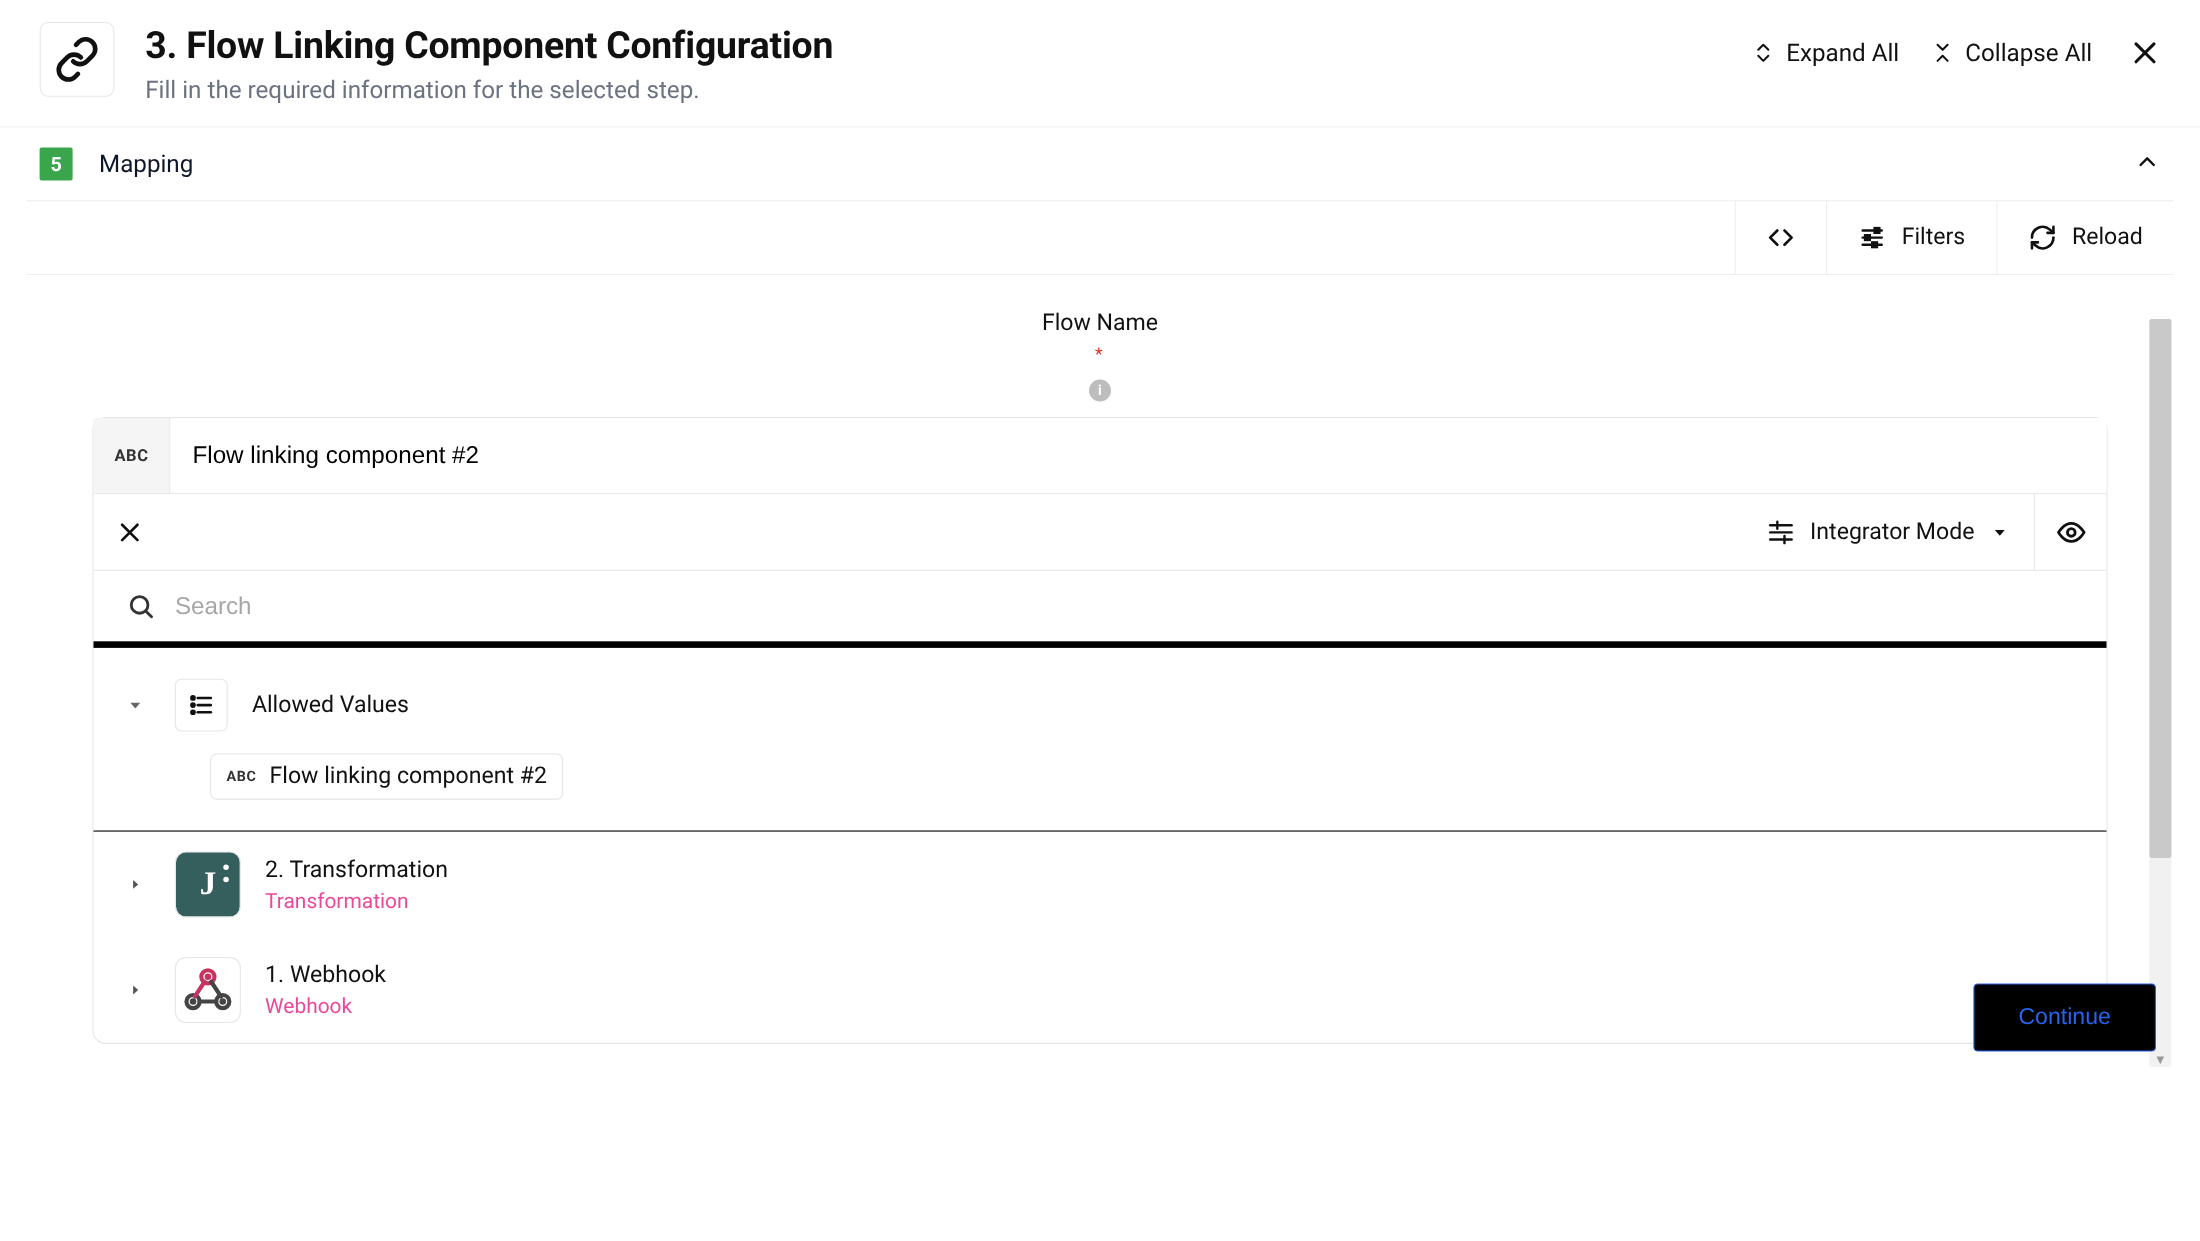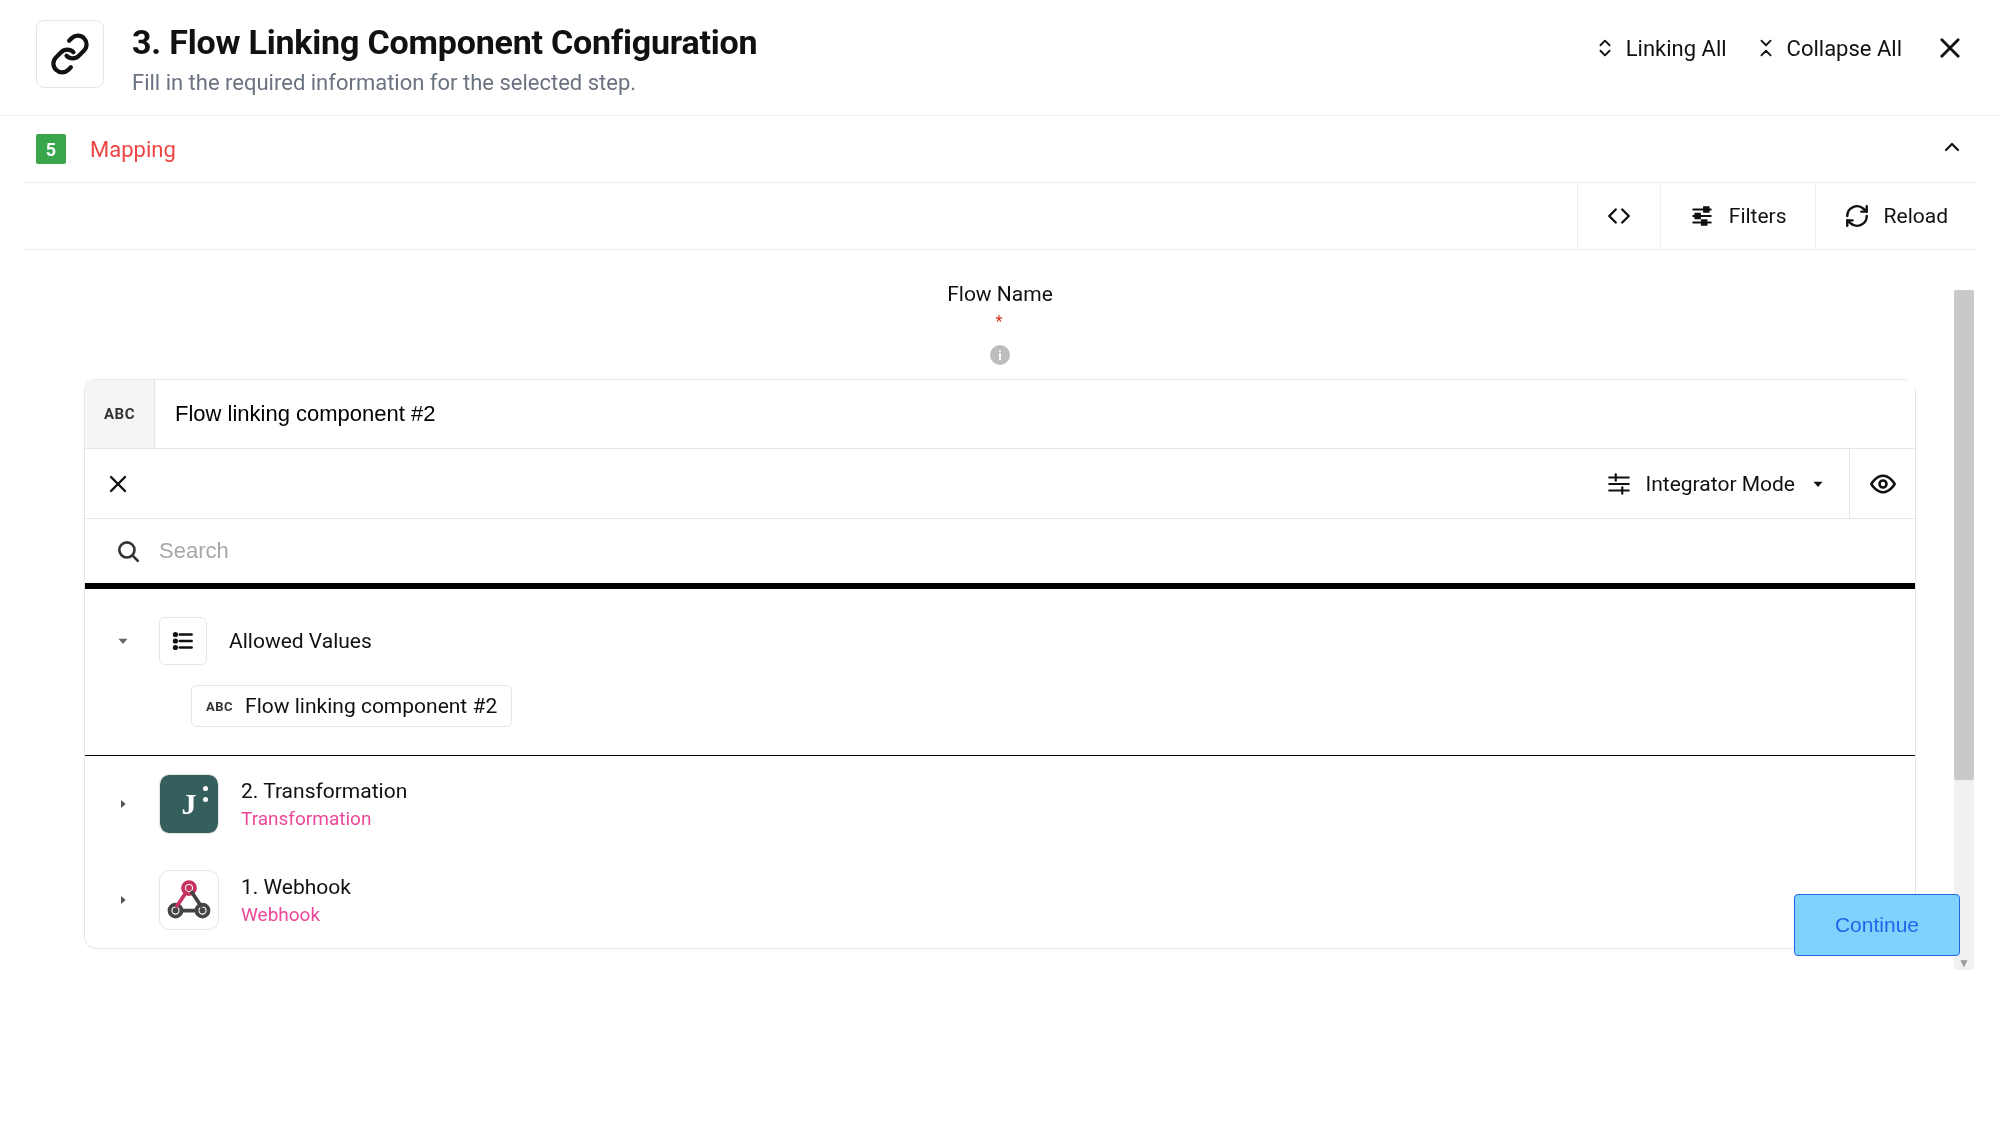--- a/index.html
+++ b/index.html
@@ -17,21 +17,21 @@
 
 .header-actions { display: flex; align-items: center; gap: 28px; margin-top: 14px; }
 .hbtn { display: inline-flex; align-items: center; gap: 10px; font-size: 22px; color: #111; cursor: pointer; }
 .hbtn svg { width: 22px; height: 22px; }
 .close-x { display:flex; align-items:center; justify-content:center; cursor:pointer; margin-left: 6px;}
 .close-x svg { width: 28px; height: 28px; }
 
 
 .section-bar { display:flex; align-items:center; padding: 18px 36px; background:#fff; }
 .step-badge { width:30px; height:30px; background:#3aa64c; color:#fff; font-weight:700; font-size:18px; display:flex; align-items:center; justify-content:center; border-radius:2px; margin-right:24px;}
-.section-title { font-size:22px; color:#ef4444; }
+.section-title { font-size:22px; color:#0f172a; }
 .section-spacer { flex:1; }
 .section-caret { cursor:pointer; }
 .section-caret svg { width:24px; height:24px; }
 
 
 .toolbar { display:flex; align-items:center; justify-content:flex-end; border:1px solid #eee; border-left:none; border-right:none; padding:0; margin: 0 24px; }
 .tool-seg { display:flex; align-items:center; gap:14px; padding: 20px 28px; border-left:1px solid #eee; cursor:pointer; font-size:21px; }
 .tool-seg.first { border-left:1px solid #eee; }
 .tool-seg svg { width:26px; height:26px; }
 
@@ -85,21 +85,21 @@
 
 
 .fake-scrollbar { position:absolute; right:2px; top:40px; width:20px; height:680px; background:#f1f1f1; border-radius:2px; }
 .fake-scrollbar .thumb { position:absolute; left:0; width:100%; background:#c9c9c9; border-radius:2px; top:0; height:490px; }
 .sb-arrow { position:absolute; left:0; width:100%; height:18px; display:flex; align-items:center; justify-content:center; color:#9a9a9a; font-size:12px;}
 .sb-arrow.up { top:-2px; }
 .sb-arrow.down { bottom:-2px; }
 
 
 .footer { position:absolute; bottom:40px; right:40px; }
-.continue-btn { border:1.5px solid #2563eb; color:#2563eb; background:#7dd3fc; font-size:21px; padding: 18px 40px; border-radius:4px; cursor:pointer; }
+.continue-btn { border:1.5px solid #2563eb; color:#2563eb; background:#000000; font-size:21px; padding: 18px 40px; border-radius:4px; cursor:pointer; }
 
 
 .j-square { width:60px; height:60px; background:#355f5d; border-radius:10px; display:flex; align-items:center; justify-content:center; color:#fff; font-family: Georgia, 'Times New Roman', serif; font-size:30px; font-weight:700; position:relative;}
 .j-square .dots { position:absolute; right:10px; top:12px; display:flex; flex-direction:column; gap:6px;}
 .j-square .dots span { width:5px; height:5px; background:#fff; border-radius:50%; display:block;}
 
 </style>
 </head>
 <body>
 
@@ -115,21 +115,21 @@
     <div class="header-text">
       <div class="header-title">3. Flow Linking Component Configuration</div>
       <div class="header-sub">Fill in the required information for the selected step.</div>
     </div>
     <div class="header-actions">
       <div class="hbtn">
         <svg viewBox="0 0 24 24" fill="none" stroke="#111" stroke-width="2" stroke-linecap="round" stroke-linejoin="round">
             <polyline points="7 9 12 4 17 9"></polyline>
             <polyline points="7 15 12 20 17 15"></polyline>
           </svg>
-        <span>Linking All</span>
+        <span>Expand All</span>
       </div>
       <div class="hbtn">
         <svg viewBox="0 0 24 24" fill="none" stroke="#111" stroke-width="2" stroke-linecap="round" stroke-linejoin="round">
             <polyline points="7 4 12 9 17 4"></polyline>
             <polyline points="7 20 12 15 17 20"></polyline>
           </svg>
         <span>Collapse All</span>
       </div>
       <div class="close-x">
         <svg viewBox="0 0 24 24" fill="none" stroke="#111" stroke-width="2.4" stroke-linecap="round">

